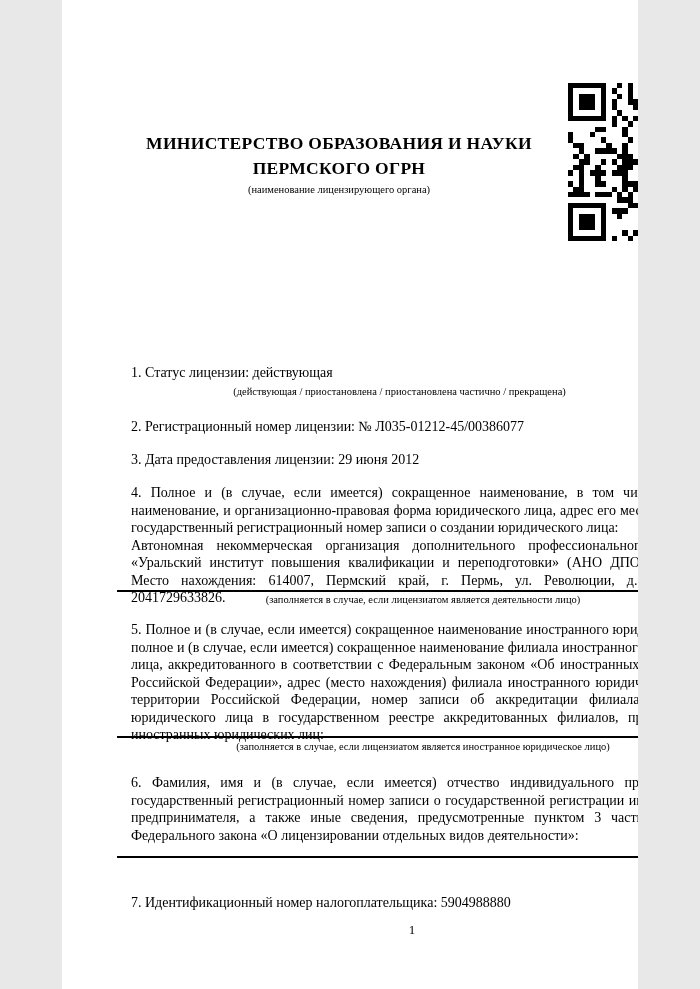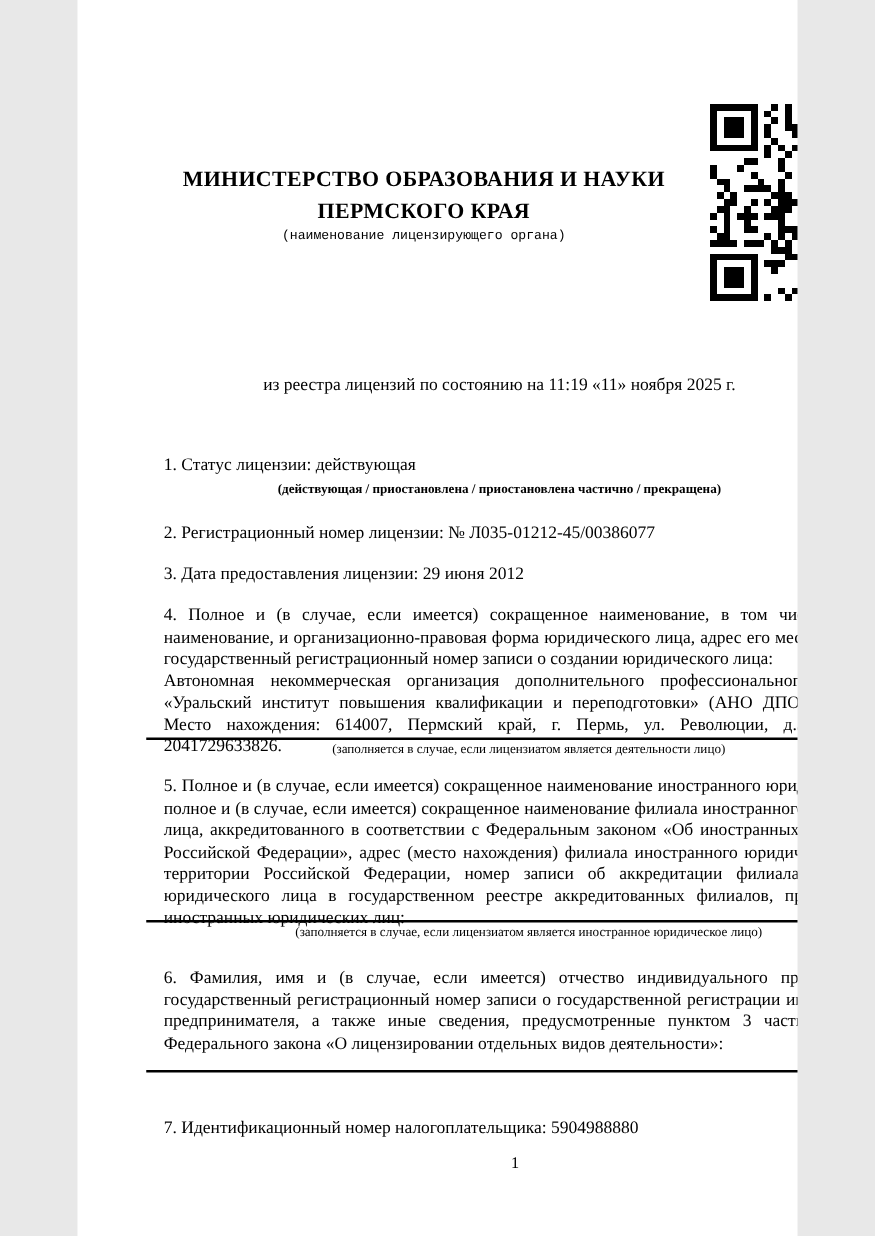--- a/index.html
+++ b/index.html
@@ -13,28 +13,28 @@
     overflow:hidden;
   }
   .abs{position:absolute;}
   
   .qr{left:506px;top:83px;width:158px;height:158px;}
   .qr svg{width:100%;height:100%;display:block;}
   
   .header-block{left:65px;top:131px;width:424px;text-align:center;}
   .h-line{font-size:17.5px;font-weight:bold;line-height:25px;letter-spacing:.3px;}
   .small-caption{font-size:10.5px;line-height:13px;}
-  .header-caption{margin-top:2px;font-family:Liberation Mono, monospace;}
+  .header-caption{margin-top:2px;}
   
   .title-block{left:55px;top:300px;width:565px;text-align:center;font-size:14px;line-height:17.5px;}
   
   .sec{left:69px;width:602px;font-size:14px;line-height:17.5px;}
   .sec p{margin:0;}
   .just p{text-align:justify;}
-  .cap-center{left:55px;width:565px;text-align:center;font-weight:bold;}
+  .cap-center{left:55px;width:565px;text-align:center;}
   .rule{left:55px;width:613px;border-top:2px solid #000;height:0;}
   .rule-caption{left:55px;width:612px;text-align:center;}
   .page-num{left:0;top:922px;width:700px;text-align:center;font-size:13px;}
 </style>
 </head>
 <body>
 
 <div class="page">
 
   <div class="abs qr">
@@ -436,26 +436,25 @@
         <rect x="24" y="28" width="1" height="1"></rect>
         <rect x="25" y="28" width="1" height="1"></rect>
         <rect x="26" y="28" width="1" height="1"></rect>
         <rect x="27" y="28" width="1" height="1"></rect>
         <rect x="28" y="28" width="1" height="1"></rect>
       </svg>
   </div>
 
   <div class="abs header-block">
     <div class="h-line">МИНИСТЕРСТВО ОБРАЗОВАНИЯ И НАУКИ</div>
-    <div class="h-line">ПЕРМСКОГО КРАЯ</div>
+    <div class="h-line">ПЕРМСКОГО ОГРН</div>
     <div class="small-caption header-caption">(наименование лицензирующего органа)</div>
   </div>
 
   <div class="abs title-block">
-    <div>из реестра лицензий по состоянию на 11:19 «11» ноября 2025 г.</div>
   </div>
 
   <div class="abs sec" style="top:364px;">1. Статус лицензии: действующая</div>
   <div class="abs small-caption cap-center" style="top:385px;">(действующая / приостановлена / приостановлена частично / прекращена)</div>
 
   <div class="abs sec" style="top:418px;">2. Регистрационный номер лицензии: № Л035-01212-45/00386077</div>
 
   <div class="abs sec" style="top:451px;">3. Дата предоставления лицензии: 29 июня 2012</div>
 
   <div class="abs sec just" style="top:484px;">

